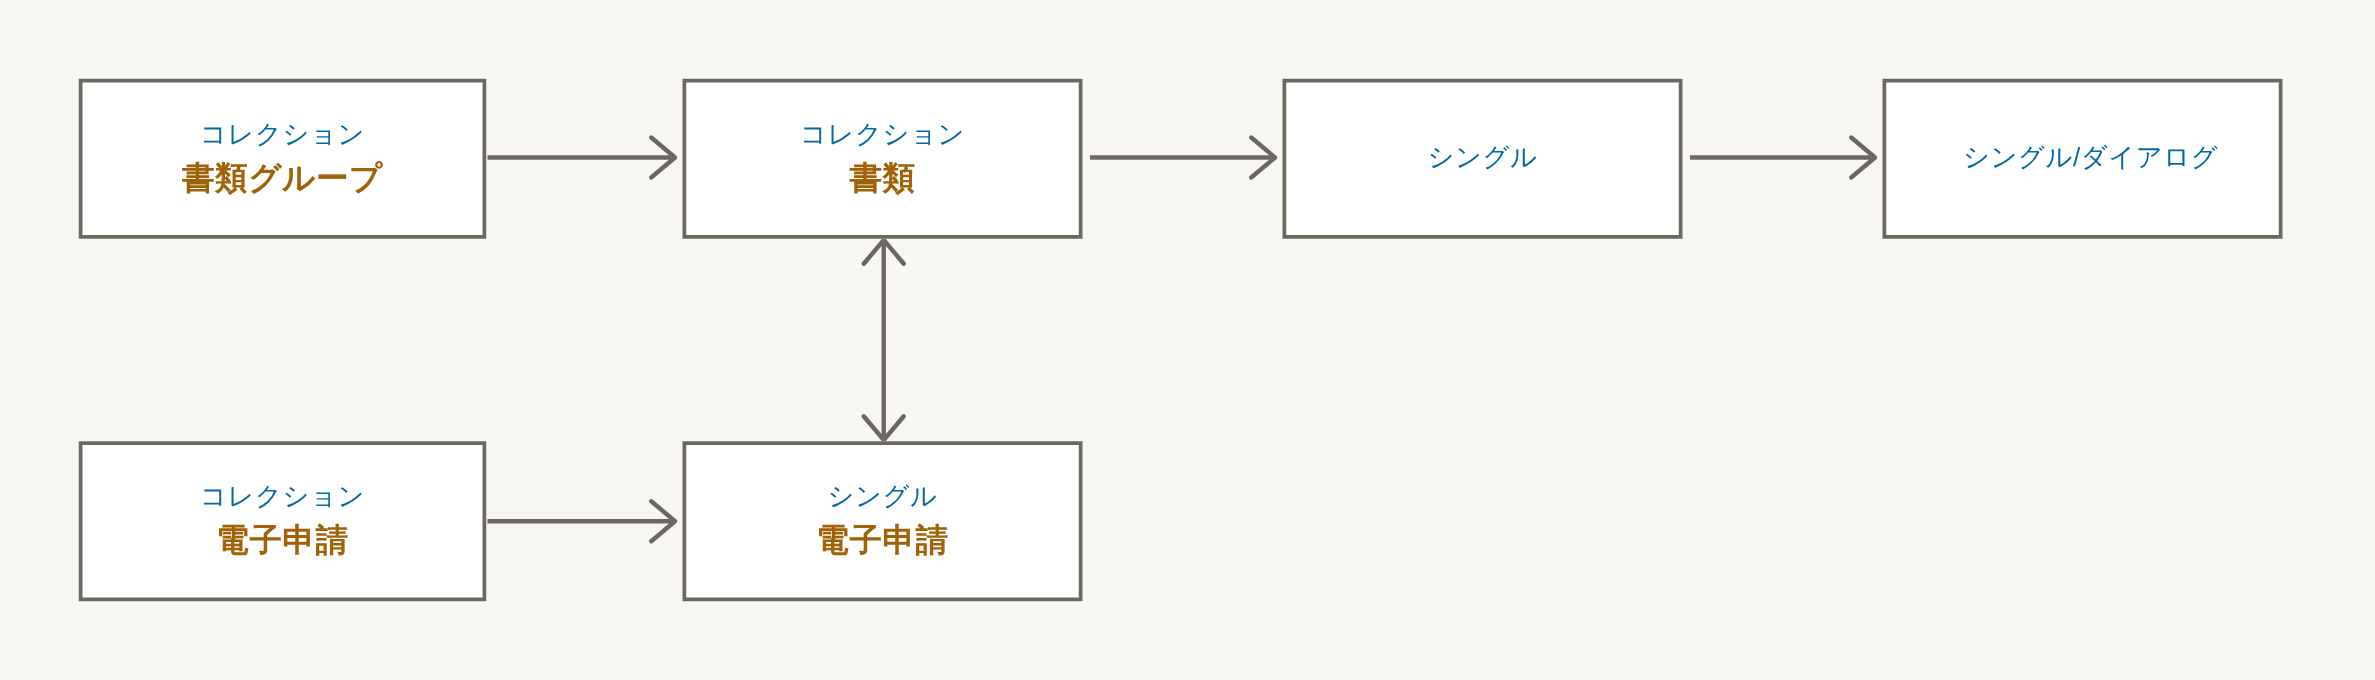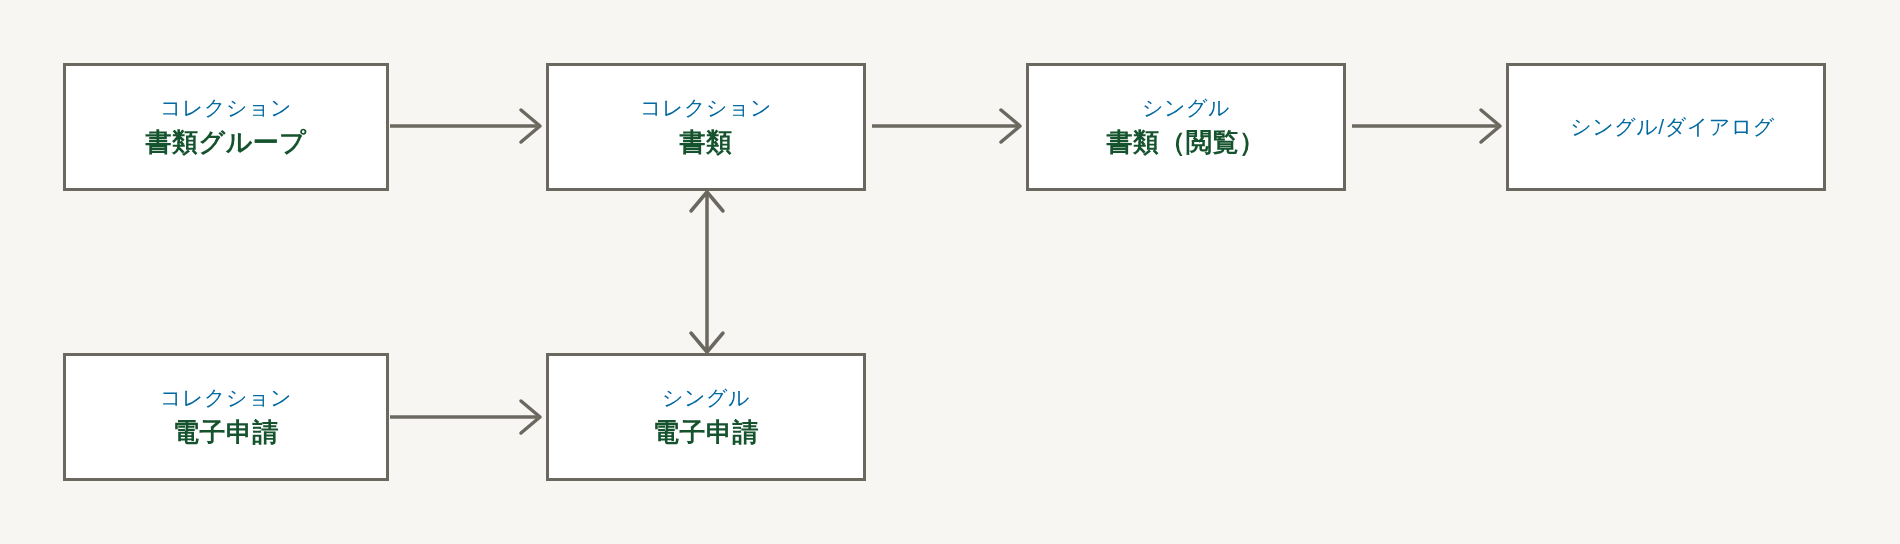--- a/index.html
+++ b/index.html
@@ -34,21 +34,21 @@
   .node-kind {
     font-size: 21px;
     font-weight: 400;
     color: #0369a1;
     letter-spacing: 0.5px;
     white-space: nowrap;
   }
   .node-title {
     font-size: 26px;
     font-weight: 700;
-    color: #14532d;
+    color: #a16207;
     letter-spacing: 0.5px;
     white-space: nowrap;
     margin-top: 4px;
   }
   .edge-layer {
     position: absolute;
     left: 0;
     top: 0;
     width: 1900px;
     height: 544px;
@@ -94,21 +94,20 @@
     <div class="node-title">書類グループ</div>
   </div>
 
   <div class="node" style="left:546px; top:63px; width:320px; height:128px;">
     <div class="node-kind">コレクション</div>
     <div class="node-title">書類</div>
   </div>
 
   <div class="node" style="left:1026px; top:63px; width:320px; height:128px;">
     <div class="node-kind">シングル</div>
-    <div class="node-title">書類（閲覧）</div>
   </div>
 
   <div class="node" style="left:1506px; top:63px; width:320px; height:128px;padding-left:13px;">
     <div class="node-kind">シングル/ダイアログ</div>
   </div>
 
   <div class="node" style="left:63px; top:353px; width:326px; height:128px;">
     <div class="node-kind">コレクション</div>
     <div class="node-title">電子申請</div>
   </div>

